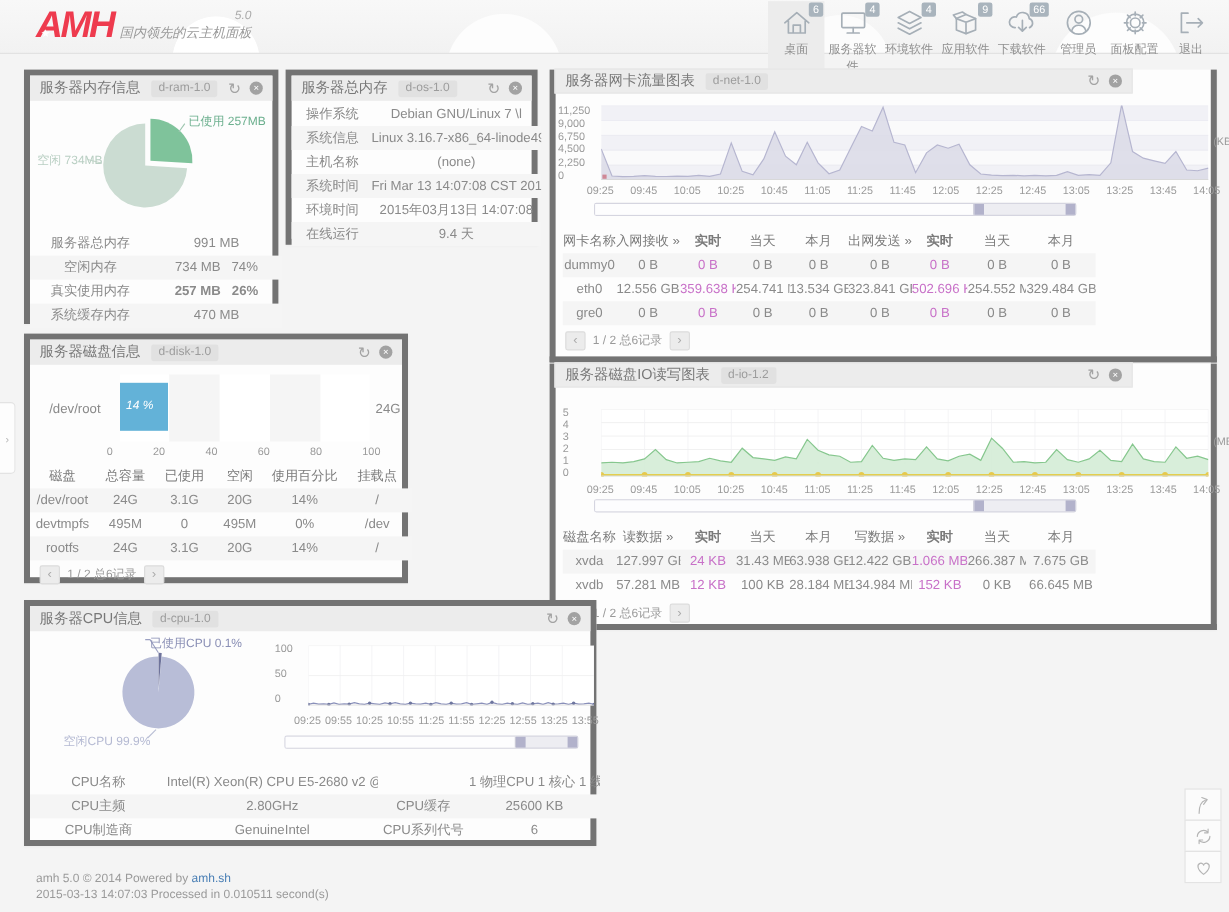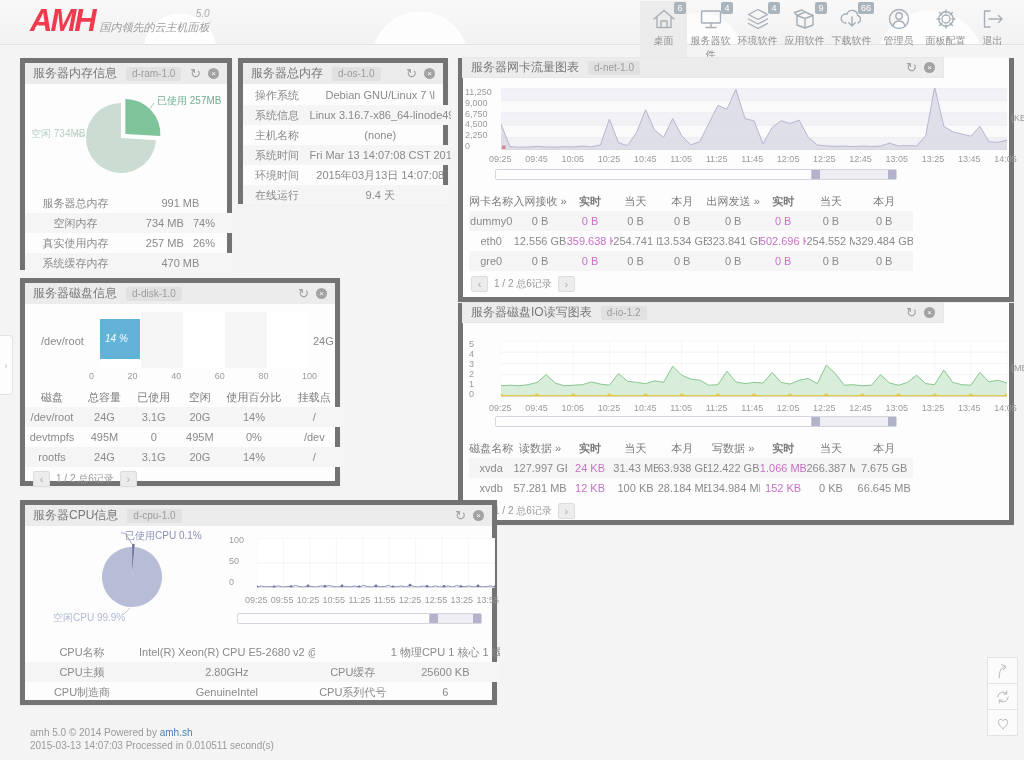--- a/index.html
+++ b/index.html
@@ -178,21 +178,21 @@
       <div class="trow">
         <div class="cell" style="flex: 0 0 48%;">服务器总内存</div>
         <div class="cell" style="flex: 0 0 52%; white-space: pre;">991 MB</div>
       </div>
       <div class="trow alt">
         <div class="cell" style="flex: 0 0 48%;">空闲内存</div>
         <div class="cell" style="flex: 0 0 52%; white-space: pre;">734 MB   74%</div>
       </div>
       <div class="trow">
         <div class="cell" style="flex: 0 0 48%;">真实使用内存</div>
-        <div class="cell" style="flex: 0 0 52%; white-space: pre;">257 MB   26%</div>
+        <div class="cell" style="flex: 0 0 52%; white-space: pre; font-weight: bold;">257 MB   26%</div>
       </div>
       <div class="trow alt">
         <div class="cell" style="flex: 0 0 48%;">系统缓存内存</div>
         <div class="cell" style="flex: 0 0 52%; white-space: pre;">470 MB</div>
       </div>
     </div>
 </div>
 
 <div class="panel" style="left:238px;top:58px;width:210px;height:146px;">
   <div class="phead">

